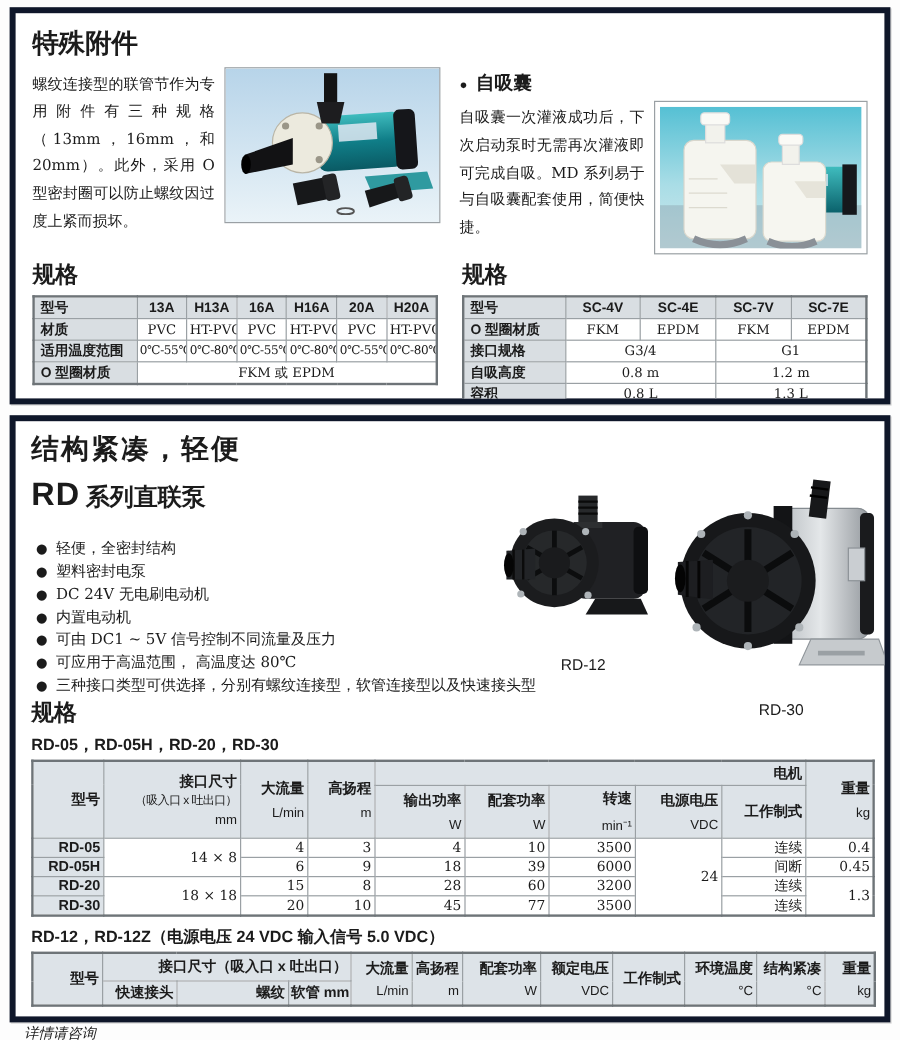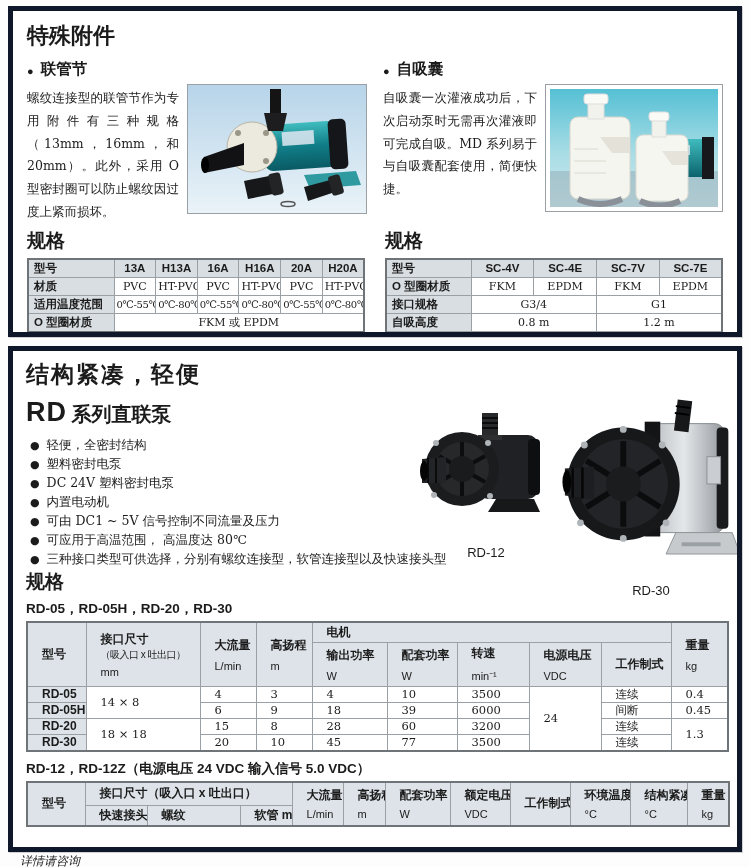--- a/index.html
+++ b/index.html
@@ -32,33 +32,33 @@
   h3.spec-h { font-size:19px; font-weight:bold; margin:2px 0 4px; }
   table.spec { border-collapse:collapse; width:100%; border:2px solid #6e7478; table-layout:fixed; }
   .spec th, .spec td { border:1px solid #9aa0a4; padding:1px 2px; text-align:center; height:17px; font-size:11.5px; overflow:hidden; white-space:nowrap; }
   .spec th { background:#d9dee2; font-weight:bold; }
   .spec th.lbl { text-align:left; padding-left:5px; }
   .spec td { font-family:"DejaVu Serif",serif; font-size:11px; }
   .spec td.sm { font-size:10px; letter-spacing:-0.3px; }
 
   h1.big-title { font-family:Liberation Mono, monospace; font-size:23px; font-weight:bold; margin:4px 0 7px; letter-spacing:2px; }
   .lead { font-family:"DejaVu Serif",serif; font-size:14px; margin:0 0 9px; }
-  .series-h { margin:2px 0 8px; }
+  .series-h { margin:2px 0 20px; }
   .series-en { font-size:27px; font-weight:bold; letter-spacing:1px; }
   .series-cn { font-size:20px; font-weight:bold; }
   ul.features { list-style:none; margin:2px 0 0 4px; padding:0; width:420px; }
   .features li { font-family:"DejaVu Serif",serif; font-size:12.5px; line-height:17px; margin:0 0 2px; white-space:nowrap; display:flex; gap:7px; align-items:baseline; }
 
   .fig-rd12 { position:absolute; left:402px; top:58px;  width:142px; text-align:center; }
   .fig-rd30 { position:absolute; left:548px; top:48px;  width:180px; text-align:center; }
   .caption { font-size:13px; margin-top:14px; font-weight:normal; }
 
   .tbl-title { font-size:13.5px; font-weight:bold; margin:5px 0 3px; }
   table.big { border-collapse:collapse; width:100%; border:2px solid #6e7478; table-layout:fixed; }
-  .big th, .big td { border:1px solid #9aa0a4; text-align:left; padding:0 14px; overflow:hidden; white-space:nowrap; }
+  .big th, .big td { border:1px solid #9aa0a4; text-align:right; padding:0 2px; overflow:hidden; white-space:nowrap; }
   .big thead th { background:#dde3e8; font-weight:bold; font-size:12px; }
   .big tbody th { background:#dde3e8; font-weight:bold; font-size:12px; height:15px; }
   .big tbody td { font-family:"DejaVu Serif",serif; font-size:11.5px; height:15px; }
   .hr1 th { height:20px; }
   .hr2 th { height:44px; vertical-align:middle; }
   .hl { font-size:12px; }
   .hs { font-size:10px; font-weight:normal; letter-spacing:-0.5px; }
   .hu { font-size:11px; font-weight:normal; margin-top:6px; }
   .hu0 { font-size:11px; font-weight:normal; margin-top:4px; }
   #t2 .hr1 th { height:24px; }
@@ -67,24 +67,20 @@
 </style>
 </head>
 <body>
 
 <div class="box" id="box1">
   <h1 class="sec">特殊附件</h1>
 
   <div class="twocol">
 
     <div class="col">
-      <div class="subh">
-        <span class="bullet"></span>
-        <span>联管节</span>
-      </div>
       <div class="media-row">
         <p class="para">螺纹连接型的联管节作为专用附件有三种规格（13mm，16mm，和 20mm）。此外，采用 O 型密封圈可以防止螺纹因过度上紧而损坏。</p>
         <figure class="frame">
           <svg width="178" height="128" viewBox="0 0 178 128">
             <defs>
               <linearGradient id="g1bg" x1="0" y1="0" x2="0" y2="1">
                 <stop offset="0" stop-color="#b7d4e9"></stop>
                   <stop offset="1" stop-color="#eaf3f8"></stop>
               </linearGradient>
               <linearGradient id="g1teal" x1="0" y1="0" x2="0" y2="1">
@@ -270,21 +266,21 @@
     <li>
         <span class="bullet"></span>
         <span>轻便，全密封结构</span>
       </li>
     <li>
         <span class="bullet"></span>
         <span>塑料密封电泵</span>
       </li>
     <li>
         <span class="bullet"></span>
-        <span>DC 24V 塑料密封电泵</span>
+        <span>DC 24V 无电刷电动机</span>
       </li>
     <li>
         <span class="bullet"></span>
         <span>内置电动机</span>
       </li>
     <li>
         <span class="bullet"></span>
         <span>可由 DC1 ~ 5V 信号控制不同流量及压力</span>
       </li>
     <li>

